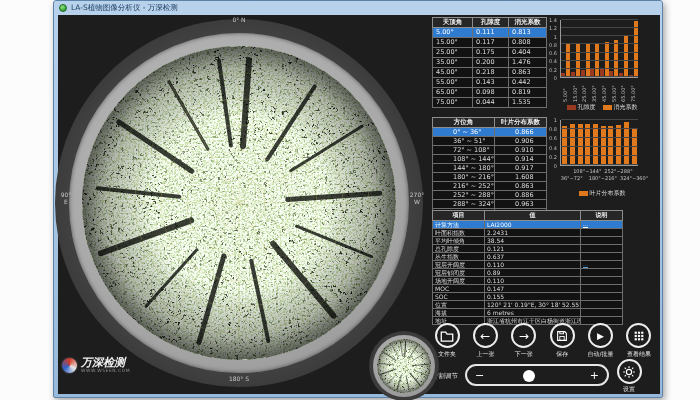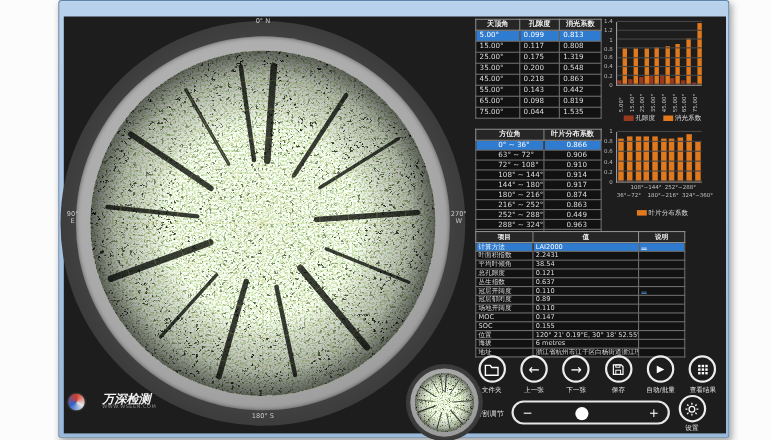--- a/index.html
+++ b/index.html
@@ -28,21 +28,21 @@
     box-shadow:inset 0 0 4px rgba(0,0,0,.5);}
   .photo{position:absolute;left:24px;top:31px;width:314px;height:314px;border-radius:50%;overflow:hidden;}
   .cl{position:absolute;color:#c9c9c9;font-size:6px;text-align:center;line-height:7px;white-space:nowrap;}
   #cl-top{left:168px;top:1px;width:26px;}
   #cl-bottom{left:164px;top:360px;width:34px;}
   #cl-right{left:347px;top:176px;width:24px;}
   #cl-left{left:0px;top:176px;width:16px;}
   .cl span{display:block;}
 
   
-  #logo{position:absolute;left:4px;top:342px;display:flex;align-items:center;gap:16px;}
+  #logo{position:absolute;left:4px;top:342px;display:flex;align-items:center;gap:4px;}
   #logo-swirl{width:15px;height:15px;border-radius:50%;
     background:conic-gradient(#d23b2a,#e8e8e8,#2e62c8,#d23b2a);
     box-shadow:0 0 2px rgba(255,255,255,.4);}
   #logo-text{font-size:11px;font-weight:bold;font-style:italic;color:#f2f2f2;line-height:11px;}
   #logo-sub{font-size:4.5px;color:#8f8f8f;letter-spacing:.5px;}
 
   
   table.tbl{border-collapse:collapse;table-layout:fixed;background:#121212;color:#ddd;
     position:absolute;font-size:6.5px;}
   .tbl th{border:1px solid #8d8d8d;background:#262626;color:#f0f0f0;font-weight:bold;
@@ -111,20 +111,24 @@
   #thumb{position:absolute;left:311px;top:316px;width:70px;height:70px;border-radius:50%;
     background:radial-gradient(circle,#3e3e3e 60%,#2c2c2c);}
   #thumb .ring{position:absolute;left:4px;top:4px;width:62px;height:62px;border-radius:50%;
     background:radial-gradient(circle at 45% 40%,#bdbdbd,#8d8d8d);}
   #thumb .tphoto{position:absolute;left:8px;top:8px;width:54px;height:54px;border-radius:50%;overflow:hidden;}
 </style>
 </head>
 <body>
 
 <div id="window">
+  <div id="titlebar">
+    <div id="app-icon"></div>
+    <div id="title-text">LA-S植物图像分析仪 - 万深检测</div>
+  </div>
 
   <div id="content">
 
     <div class="bezel"></div>
     <div class="grayring"></div>
     <div class="photo">
       <svg width="314" height="314" viewBox="0 0 314 314">
         <defs>
           <clipPath id="cclip">
               <circle cx="157" cy="157" r="157"></circle>
@@ -227,37 +231,37 @@
       <thead>
           <tr>
             <th>天顶角</th>
             <th>孔隙度</th>
             <th>消光系数</th>
           </tr>
         </thead>
         <tbody>
           <tr class="sel">
             <td>5.00°</td>
-            <td>0.099</td>
+            <td>0.111</td>
             <td>0.813</td>
           </tr>
           <tr>
             <td>15.00°</td>
             <td>0.117</td>
             <td>0.808</td>
           </tr>
           <tr>
             <td>25.00°</td>
             <td>0.175</td>
-            <td>1.319</td>
+            <td>0.404</td>
           </tr>
           <tr>
             <td>35.00°</td>
             <td>0.200</td>
-            <td>0.548</td>
+            <td>1.476</td>
           </tr>
           <tr>
             <td>45.00°</td>
             <td>0.218</td>
             <td>0.863</td>
           </tr>
           <tr>
             <td>55.00°</td>
             <td>0.143</td>
             <td>0.442</td>
@@ -285,46 +289,46 @@
             <th>方位角</th>
             <th>叶片分布系数</th>
           </tr>
         </thead>
         <tbody>
           <tr class="sel">
             <td>0° ~ 36°</td>
             <td>0.866</td>
           </tr>
           <tr>
-            <td>63° ~ 72°</td>
+            <td>36° ~ 51°</td>
             <td>0.906</td>
           </tr>
           <tr>
             <td>72° ~ 108°</td>
             <td>0.910</td>
           </tr>
           <tr>
             <td>108° ~ 144°</td>
             <td>0.914</td>
           </tr>
           <tr>
             <td>144° ~ 180°</td>
             <td>0.917</td>
           </tr>
           <tr>
             <td>180° ~ 216°</td>
-            <td>0.874</td>
+            <td>1.608</td>
           </tr>
           <tr>
             <td>216° ~ 252°</td>
             <td>0.863</td>
           </tr>
           <tr>
             <td>252° ~ 288°</td>
-            <td>0.449</td>
+            <td>0.886</td>
           </tr>
           <tr>
             <td>288° ~ 324°</td>
             <td>0.963</td>
           </tr>
           <tr>
             <td>324° ~ 360°</td>
             <td>0.809</td>
           </tr>
         </tbody>

